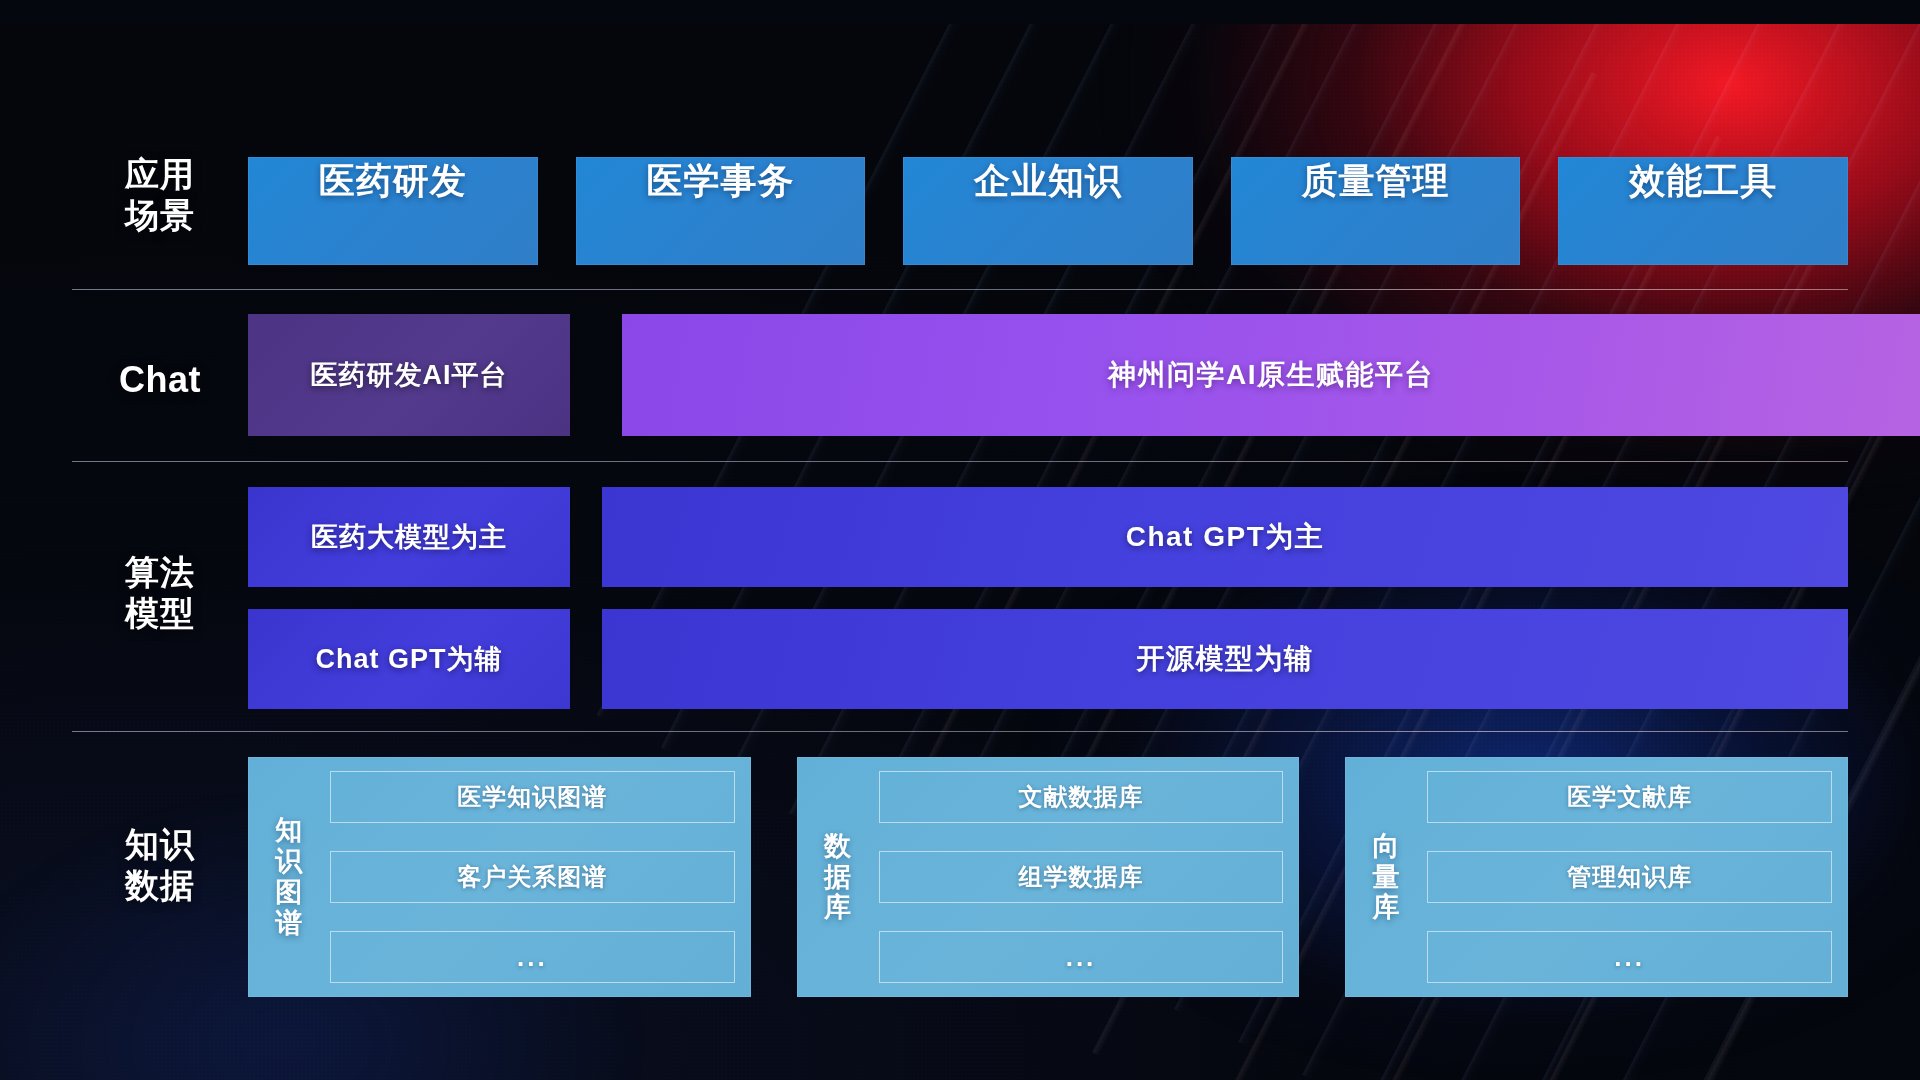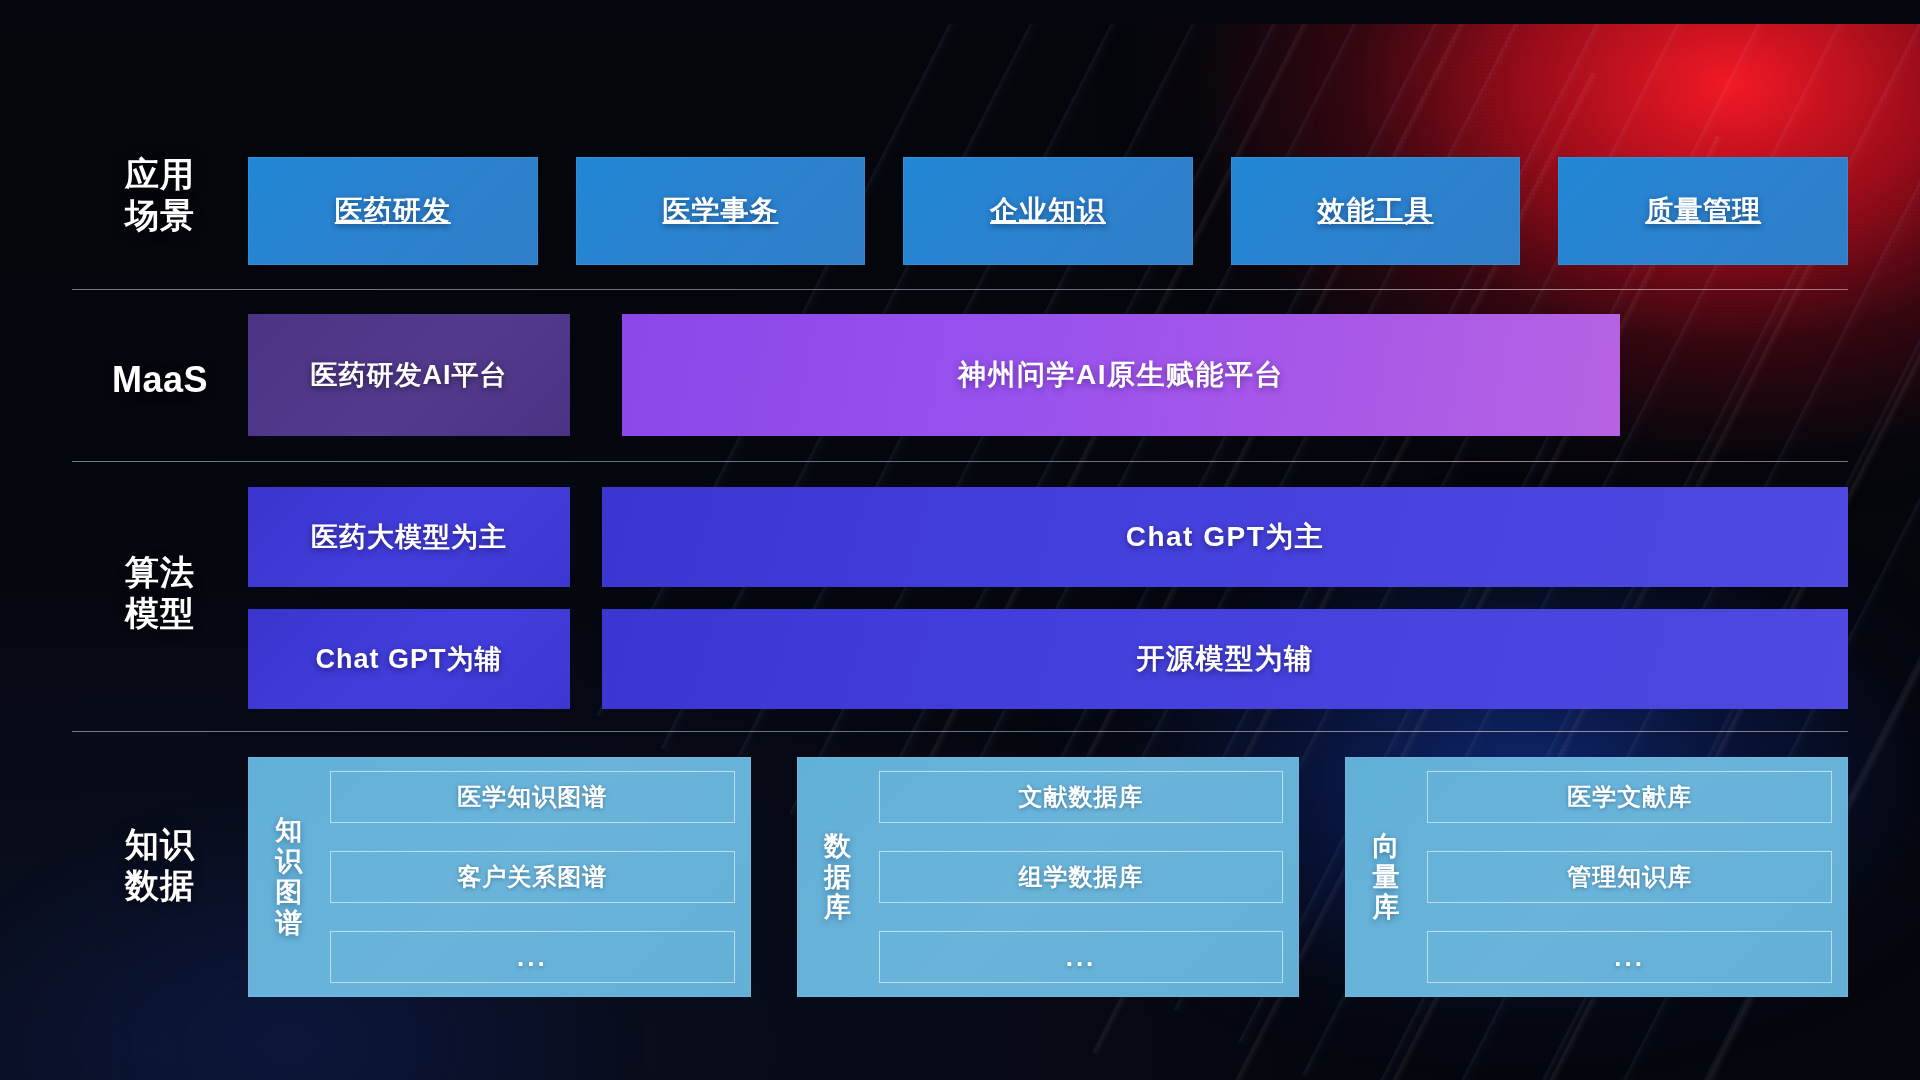--- a/index.html
+++ b/index.html
@@ -144,36 +144,35 @@
     position: absolute;
     left: 248px; top: 133px;
     width: 1600px; height: 108px;
     display: flex;
     gap: 38px;
   }
   .app-box {
     flex: 1;
     background: linear-gradient(135deg, #2187d6 0%, #2b82cf 50%, #2f7ec8 100%);
     display: flex;
-    align-items: center;
+    align-items: flex-start;
     justify-content: center;
     color: #ffffff;
-    font-size: 28px;
+    font-size: 36px;
     font-weight: 700;
     letter-spacing: 1px;
     text-shadow: 0 2px 6px rgba(0,20,50,0.45);
     box-shadow: inset 0 0 0 1px rgba(255,255,255,0.06);
-    text-decoration: underline;
   }
 
   
   .maas-row {
     position: absolute;
     left: 248px; top: 290px;
-    width: 1372px; height: 122px;
+    width: 1672px; height: 122px;
     display: flex;
     gap: 52px;
     border-radius: 29px;
   }
   .maas-left {
     width: 322px;
     background: linear-gradient(135deg, #4c3383 0%, #533a8d 55%, #4b3283 100%);
     display: flex; align-items: center; justify-content: center;
     color: #ffffff; font-size: 27px; font-weight: 700; letter-spacing: 1px;
     text-shadow: 0 2px 6px rgba(0,0,0,0.5);
@@ -281,30 +280,30 @@
       <div class="app-box">
           <span>医药研发</span>
         </div>
       <div class="app-box">
           <span>医学事务</span>
         </div>
       <div class="app-box">
           <span>企业知识</span>
         </div>
       <div class="app-box">
+          <span>质量管理</span>
+        </div>
+      <div class="app-box">
           <span>效能工具</span>
         </div>
-      <div class="app-box">
-          <span>质量管理</span>
-        </div>
     </div>
 
     <div class="divider" style="top:265px;"></div>
 
-    <div class="row-label maas" style="top:334px;">MaaS</div>
+    <div class="row-label maas" style="top:334px;">Chat</div>
 
     <div class="maas-row">
       <div class="maas-left">
           <span>医药研发AI平台</span>
         </div>
       <div class="maas-right">
           <span>神州问学AI原生赋能平台</span>
         </div>
     </div>
 

